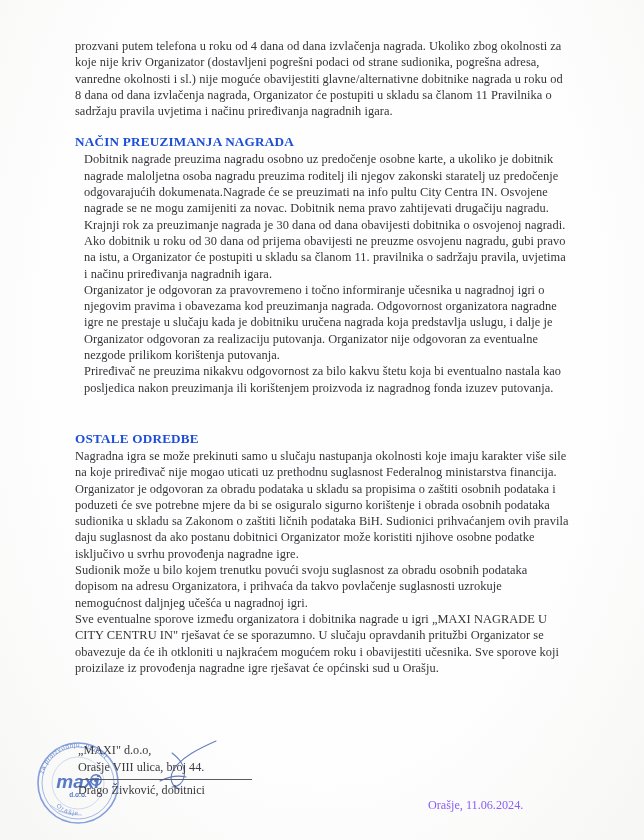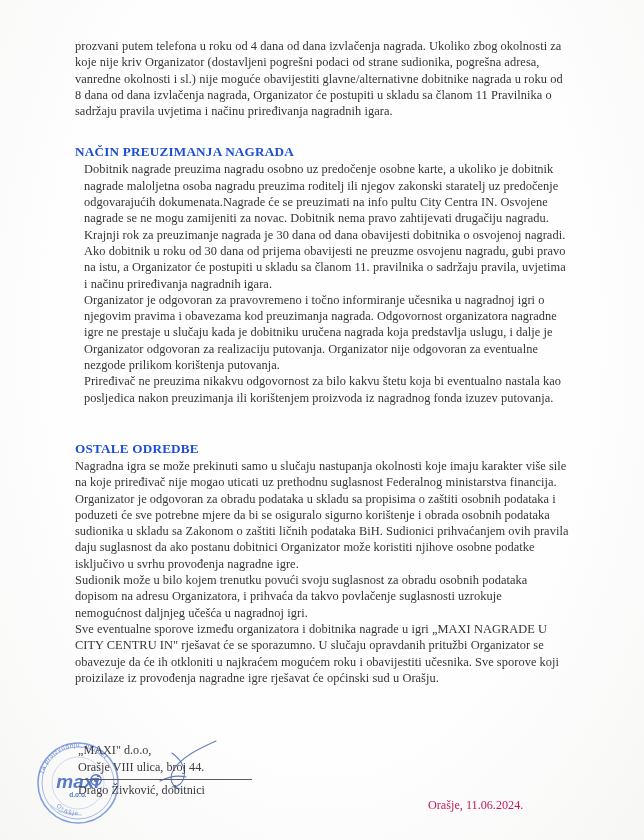--- a/index.html
+++ b/index.html
@@ -37,21 +37,21 @@
   }
   .para {
     font-size: 12.4px;
     line-height: 16.3px;
     text-align: left;
     margin: 0;
     color: #35353a;
     letter-spacing: 0.05px;
   }
   .block {
-    margin-bottom: 10px;
+    margin-bottom: 0;
   }
   .heading {
     font-size: 13.2px;
     line-height: 18px;
     font-weight: bold;
     color: #1d4ed8;
     margin: 0;
     letter-spacing: 0.2px;
   }
   .gap-md { height: 14px; }
@@ -76,21 +76,21 @@
     width: 172px;
     height: 1px;
     background: #5a5a62;
     margin: 3px 0 2px 2px;
   }
   .date-line {
     position: absolute;
     left: 428px;
     top: 798px;
     font-size: 12.2px;
-    color: #be185d;
+    color: #8b5cf6;
     white-space: nowrap;
   }
   
   .stamp {
     position: absolute;
     left: 28px;
     top: 733px;
     width: 100px;
     height: 100px;
     pointer-events: none;

